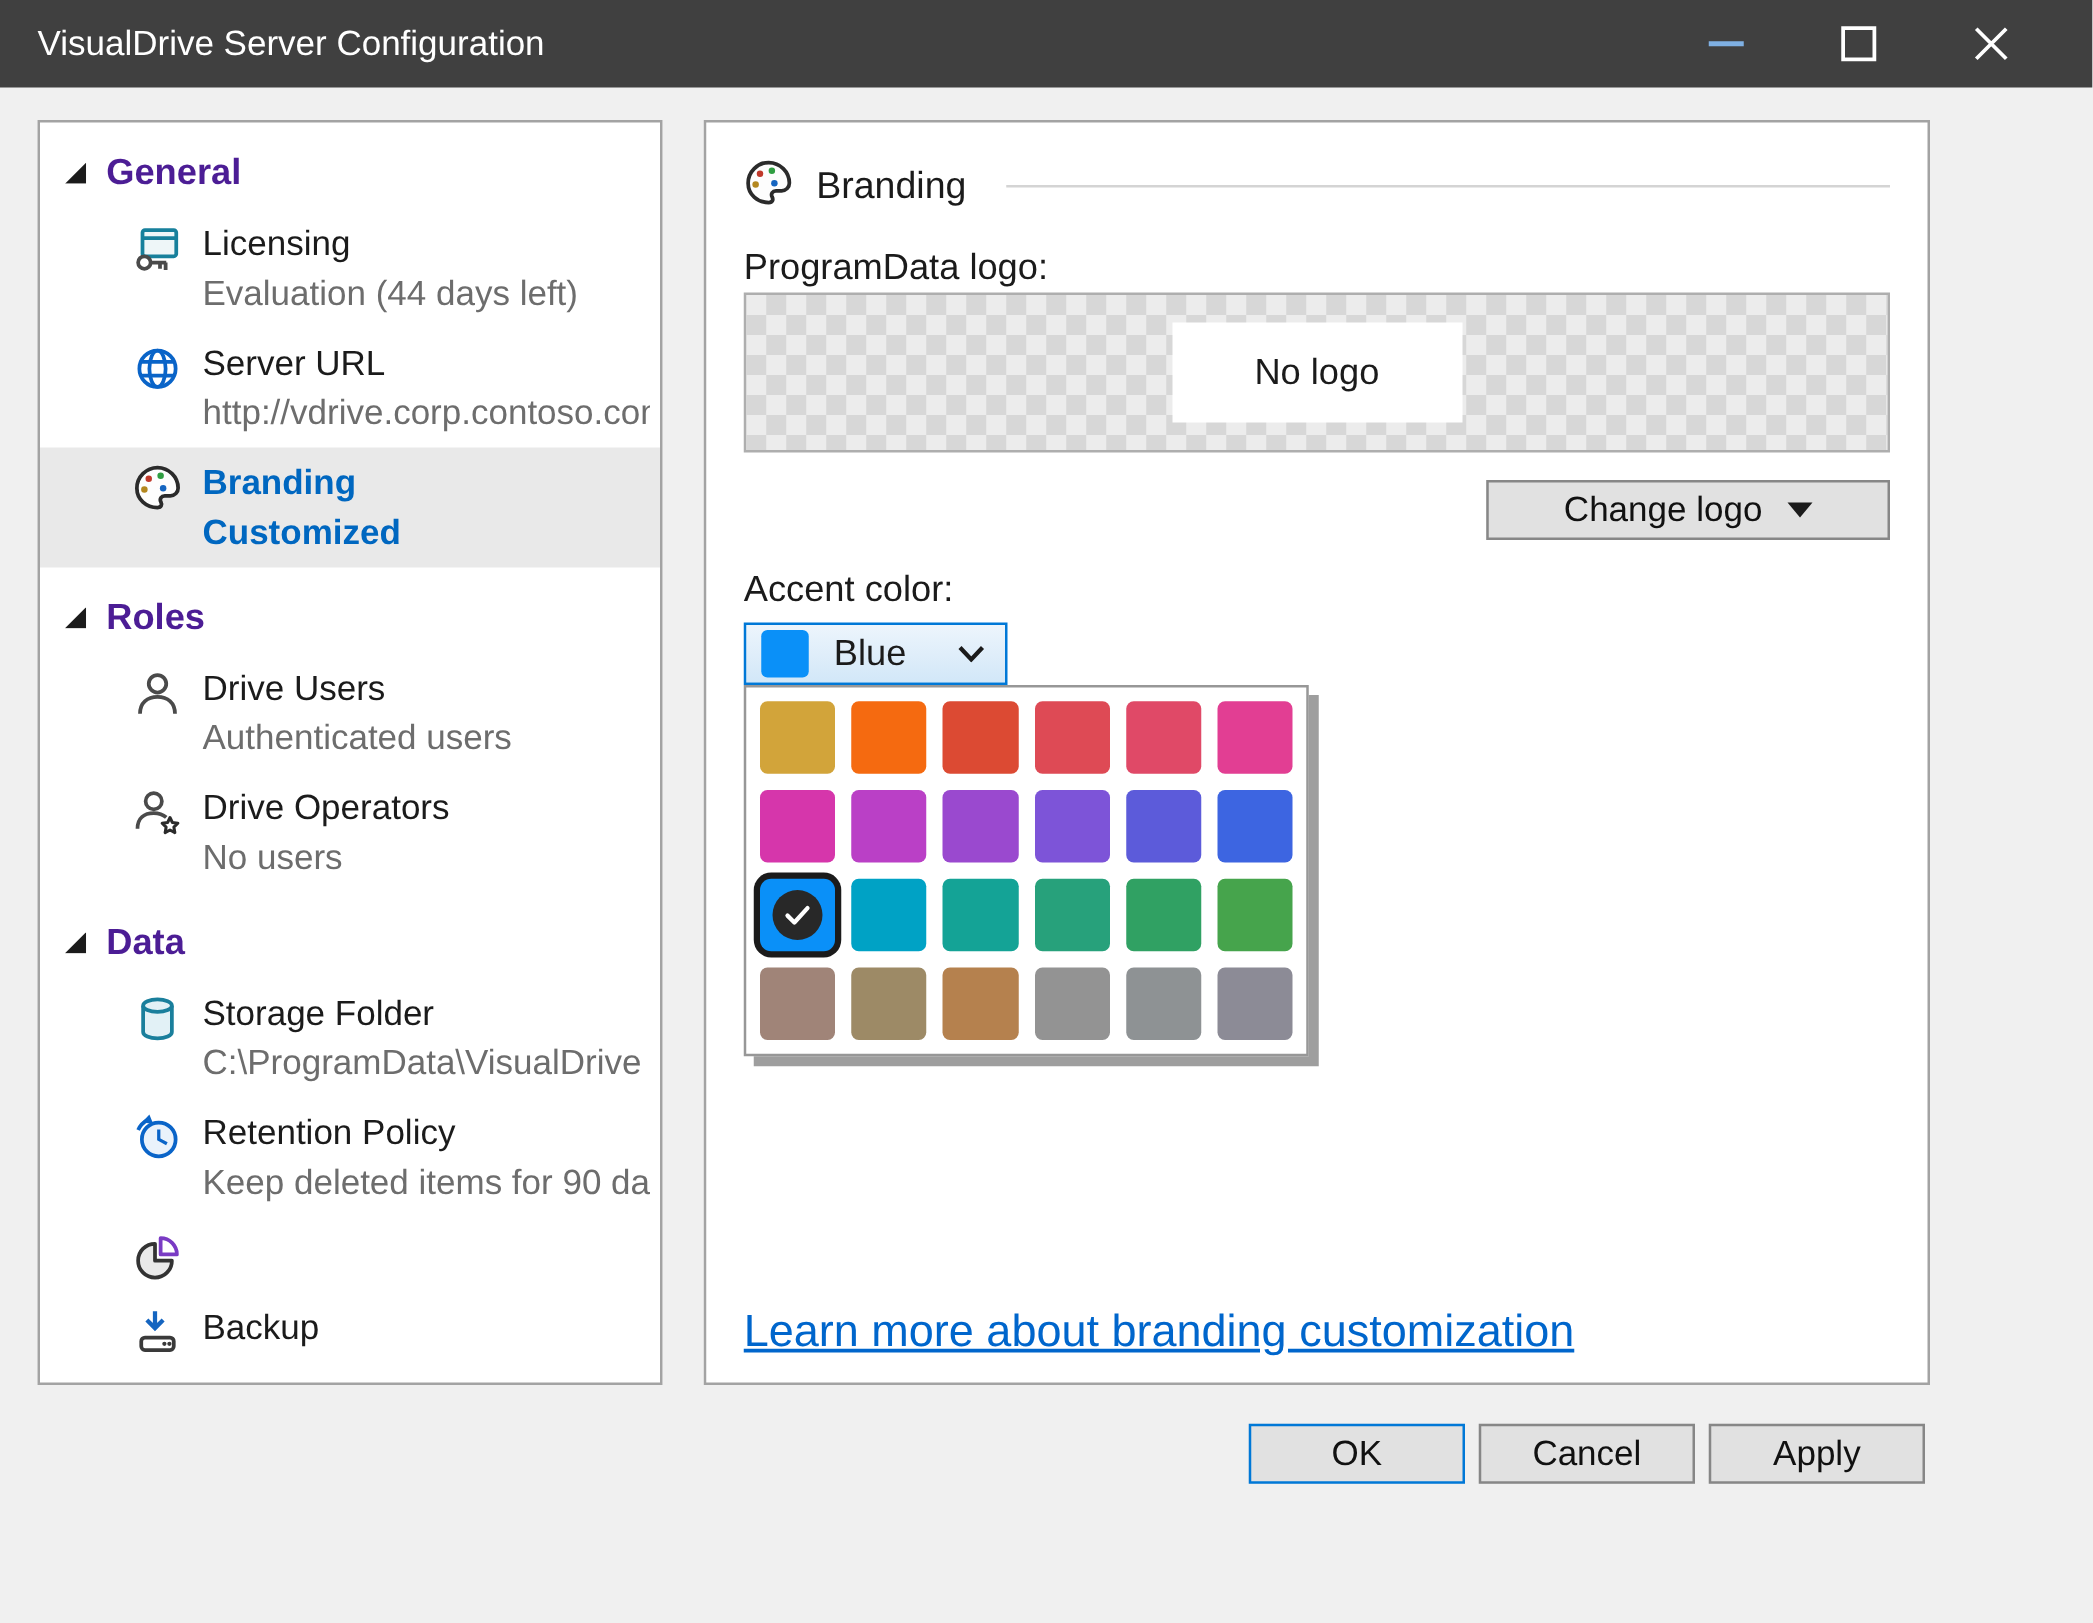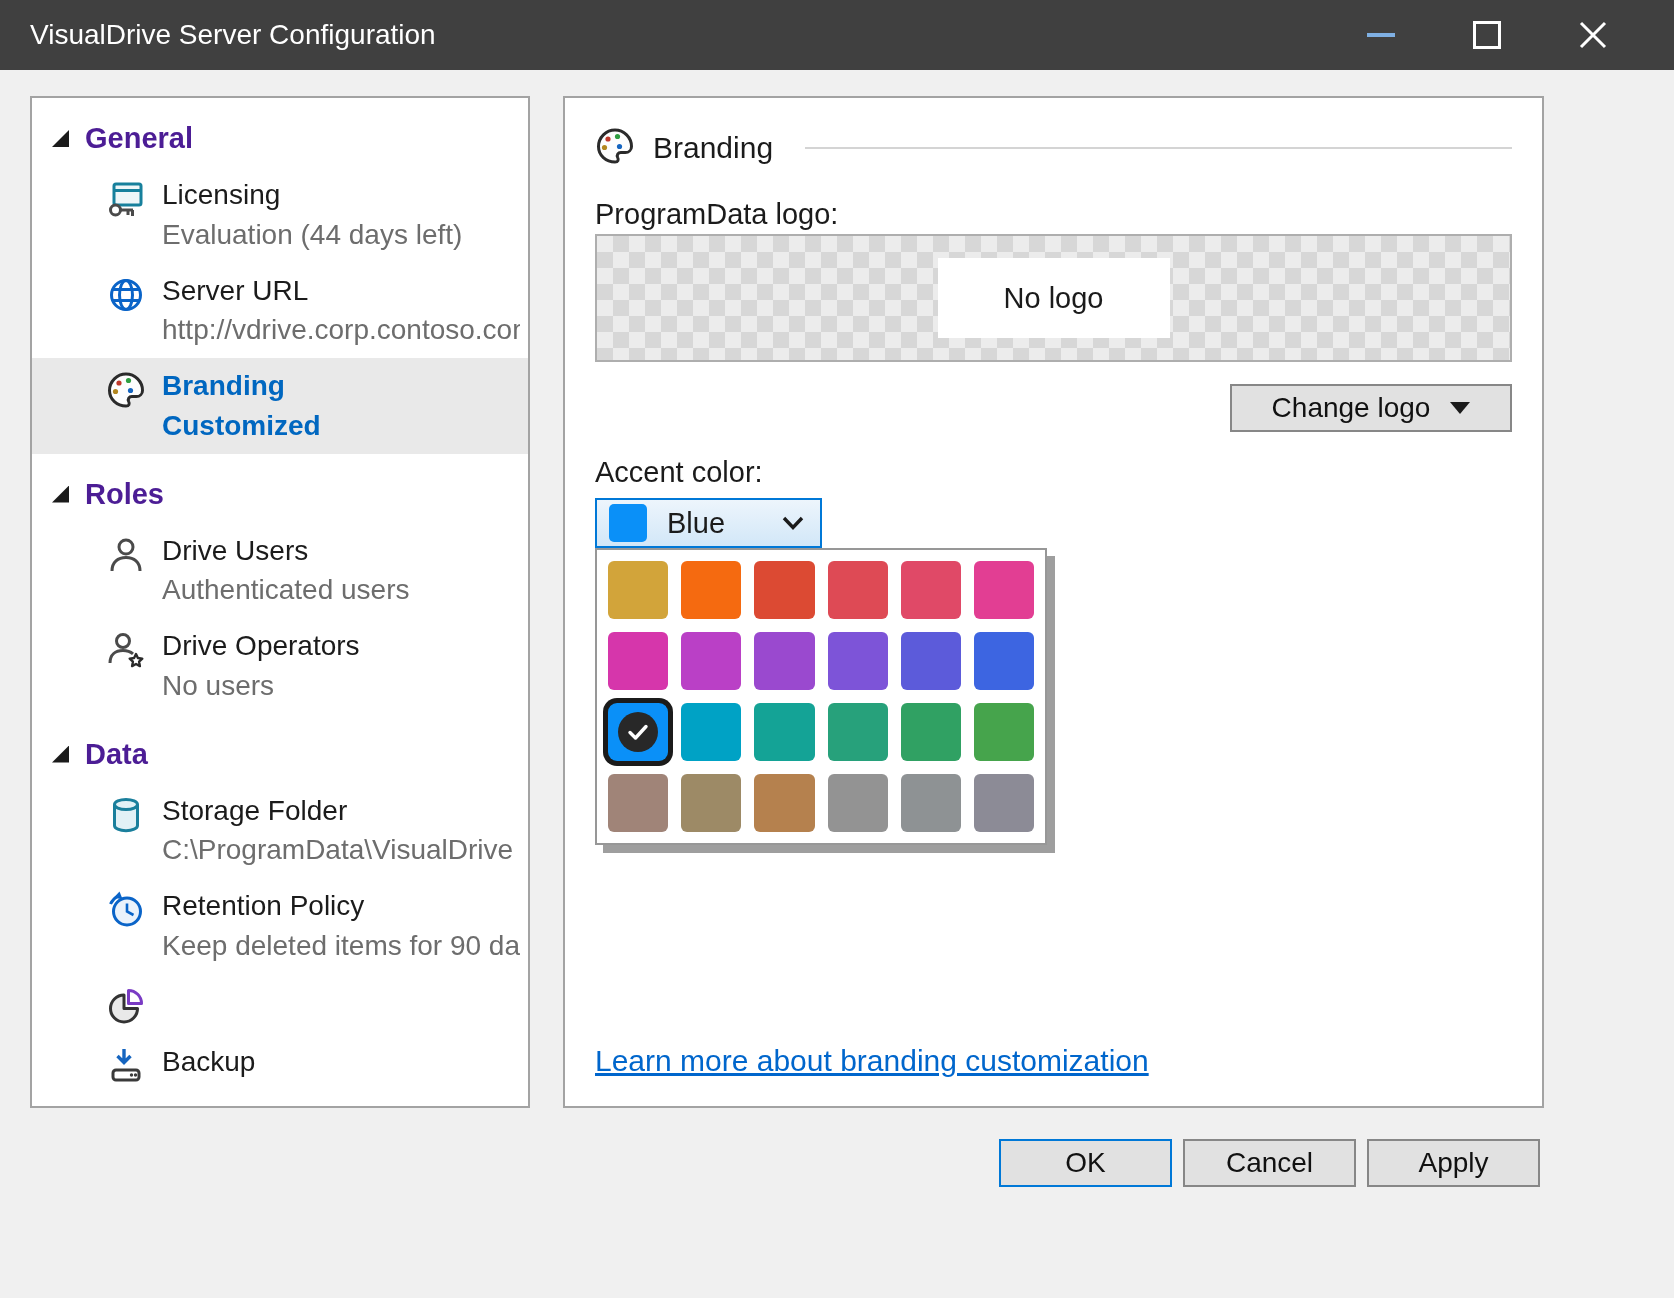--- a/index.html
+++ b/index.html
@@ -55,45 +55,45 @@
     width:232px; height:80px; background:#ffffff;
     display:flex; align-items:center; justify-content:center; font-size:29px;
   }
   .change-row { position:absolute; top:286px; right:30px; }
   .btn {
     height:48px; background:#e1e1e1; border:2px solid #878787;
     display:flex; align-items:center; justify-content:center;
     font-family:"Liberation Sans", sans-serif; font-size:28px; color:#111;
     box-sizing:border-box; cursor:default;
   }
-  .change-btn { width:282px; gap:20px; }
+  .change-btn { width:323px; gap:20px; }
   .caret-down { width:0; height:0; border-left:10px solid transparent;
     border-right:10px solid transparent; border-top:12px solid #1b1b1b; }
   .accent-label { position:absolute; top:358px; left:30px; font-size:29px; }
   .combo {
-    position:absolute; top:400px; left:30px; width:227px; height:50px;
+    position:absolute; top:400px; left:30px; width:211px; height:50px;
     border:2px solid #0078d7; box-sizing:border-box;
     background:linear-gradient(#edf5fc, #d2e7f8);
     display:flex; align-items:center; gap:20px; padding:0 16px 0 12px;
   }
   .combo-swatch { width:38px; height:38px; border-radius:5px; flex:none; }
   .combo-text { font-size:29px; flex:1; }
   
   .palette {
     position:absolute; top:450px; left:30px; width:452px;
     background:#ffffff; border:2px solid #979797; box-sizing:border-box;
     padding:11px; display:grid; grid-template-columns:repeat(6, 1fr);
     gap:13px; box-shadow:8px 8px 0 rgba(40,40,40,0.45);
   }
   .cell { height:58px; border-radius:6px; position:relative; }
   .cell.selected { box-shadow:0 0 0 5px #1b1b1b; border-radius:9px;
     display:flex; align-items:center; justify-content:center; }
   .checkwrap { width:40px; height:40px; border-radius:50%; background:#282828;
     display:flex; align-items:center; justify-content:center; }
-  .learn-link { position:absolute; top:946px; left:30px; font-size:30px;
+  .learn-link { position:absolute; top:946px; left:30px; font-size:36px;
     color:#0066cc; text-decoration:underline; }
   
   .footer { position:absolute; top:1139px; right:134px; display:flex; gap:11px; }
   .footer .btn { width:173px; }
   .btn.default { border:2px solid #0078d7; }
 </style>
 </head>
 <body>
 
 <div class="titlebar">

